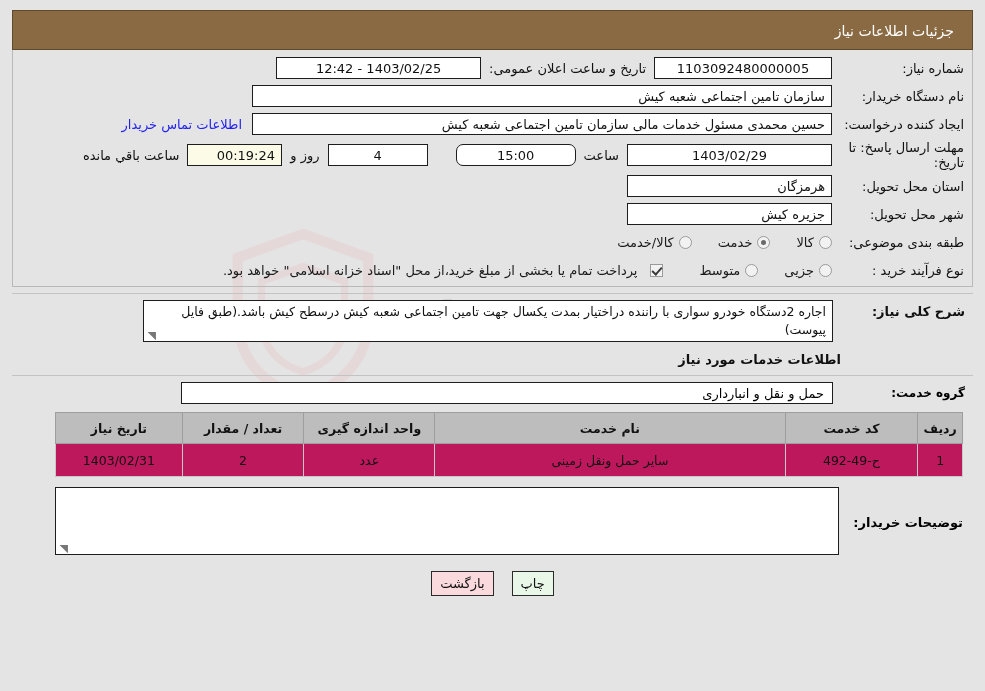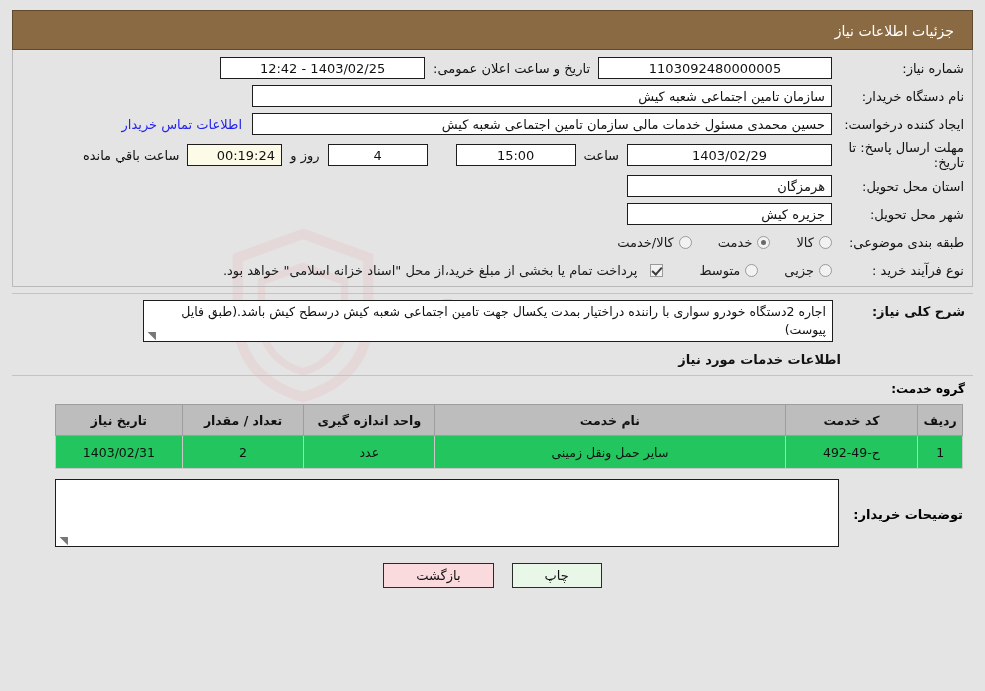--- a/index.html
+++ b/index.html
@@ -118,24 +118,24 @@
     font-size: 13px;
     padding: 0 6px;
     color: #111;
     text-align: center;
     overflow: hidden;
     white-space: nowrap;
   }
   .fld.rtlfill { text-align: right; }
   .fld.cream { background: #fcfbe8; }
 
-  .w-number   { width: 234px; }
+  .w-number   { width: 178px; }
   .w-long     { width: 580px; }
   .w-date     { width: 205px; }
-  .w-time     { width: 120px; }
+  .w-time     { width: 120px; border-radius: 7px; }
   .w-days     { width: 100px; }
   .w-count    { width: 95px; padding-left: 28px; }
   .w-prov     { width: 205px; }
 
   .inline-lbl {
     font-size: 13px;
     color: #111;
     padding: 0 8px;
     white-space: nowrap;
   }
@@ -290,21 +290,21 @@
     background: #bdbdbd;
     color: #111;
     font-weight: bold;
     border: 1px solid #9e9e9e;
     height: 26px;
     padding: 2px 4px;
     text-align: center;
     font-size: 12.5px;
   }
   table.grid td {
-    background: #22c55e;
+    background: #be185d;
     border: 1px solid #c8c8c8;
     height: 28px;
     padding: 2px 4px;
     text-align: center;
     color: #111;
     font-size: 12.5px;
   }
 
   
   .cmt-row {
@@ -334,21 +334,21 @@
   
   .btnbar {
     display: flex;
     justify-content: center;
     gap: 18px;
     padding-top: 16px;
   }
   .btn {
     border: 1px solid #2a2a2a;
     font-size: 13px;
-    padding: 4px 32px;
+    padding: 4px 8px;
     cursor: pointer;
     font-family: inherit;
     color: #111;
   }
   .btn-print { background: #e9f7e9; }
   .btn-back  { background: #fadadd; }
 </style>
 </head>
 <body>
 
@@ -455,20 +455,21 @@
       <span class="resize-grip">◥</span>
     </div>
   </div>
 
   <div class="section-title">اطلاعات خدمات مورد نیاز</div>
 
   <hr class="sep2">
 
   <div class="grp-row">
     <div class="grp-lbl">گروه خدمت:</div>
+    <div class="grp-fld">حمل و نقل و انبارداری</div>
   </div>
 
   <div class="tbl-wrap">
     <table class="grid">
       <thead>
         <tr>
           <th style="width:36px">ردیف</th>
           <th style="width:130px">کد خدمت</th>
           <th style="width:370px">نام خدمت</th>
           <th style="width:130px">واحد اندازه گیری</th>

